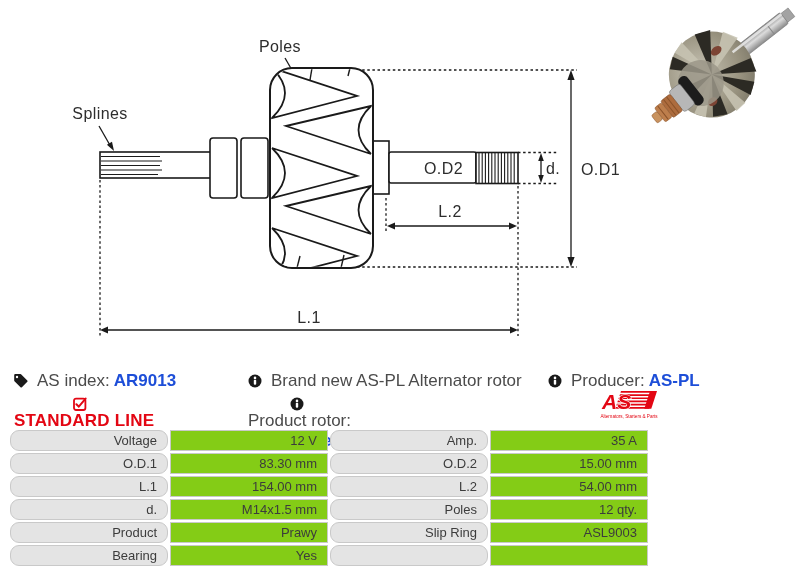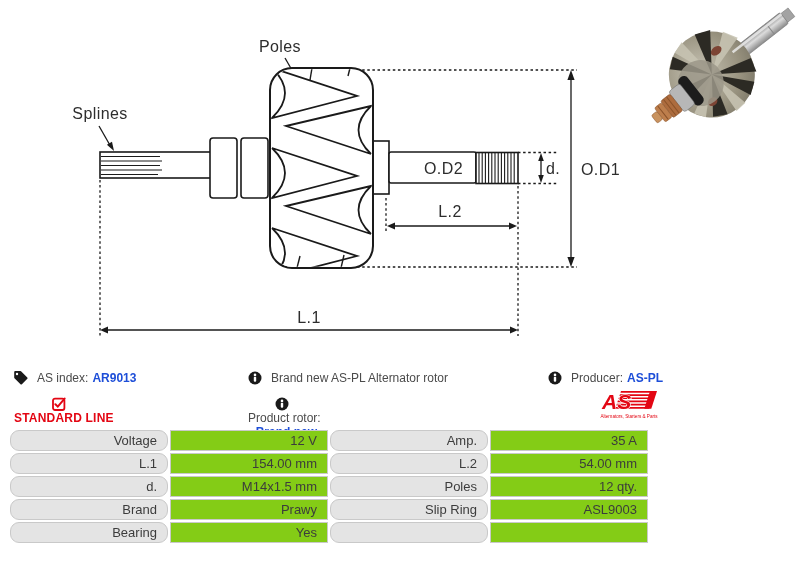--- a/index.html
+++ b/index.html
@@ -3,21 +3,21 @@
 <meta charset="utf-8">
 <style>
   html,body{margin:0;padding:0;background:#ffffff;}
   body{width:800px;height:578px;position:relative;overflow:hidden;
        font-family:"Liberation Sans",sans-serif;color:#3f3f3f;}
 
   .diagram-svg{position:absolute;left:0;top:0;}
   .photo-svg{position:absolute;left:633px;top:0;}
 
   
-  .info-item{position:absolute;display:flex;align-items:center;font-size:12px;color:#4b4b4b;white-space:nowrap;}
+  .info-item{position:absolute;display:flex;align-items:center;font-size:17px;color:#4b4b4b;white-space:nowrap;}
   .info-item .ic{display:inline-flex;margin-right:9px;flex:0 0 auto;}
   .info-item .lbl{margin-right:4px;}
   .b{font-weight:bold;color:#1d4ed8;}
   .red-strong{color:#e30613;font-weight:bold;letter-spacing:.2px;}
   .row1{top:371px;}
   .row2{top:397px;flex-direction:column;}
   .col1{left:14px;}
   .col2{left:248px;}
   .col3{left:548px;}
   .as-logo{position:absolute;left:596px;top:388px;}
@@ -257,33 +257,39 @@
 
 <table class="spec-table">
   <tbody>
       <tr>
         <td class="label">Voltage</td>
         <td class="value">12 V</td>
         <td class="label">Amp.</td>
         <td class="value">35 A</td>
       </tr>
       <tr>
+        <td class="label">O.D.1</td>
+        <td class="value">83.30 mm</td>
+        <td class="label">O.D.2</td>
+        <td class="value">15.00 mm</td>
+      </tr>
+      <tr>
         <td class="label">L.1</td>
         <td class="value">154.00 mm</td>
         <td class="label">L.2</td>
         <td class="value">54.00 mm</td>
       </tr>
       <tr>
         <td class="label">d.</td>
         <td class="value">M14x1.5 mm</td>
         <td class="label">Poles</td>
         <td class="value">12 qty.</td>
       </tr>
       <tr>
-        <td class="label">Brand</td>
+        <td class="label">Product</td>
         <td class="value">Prawy</td>
         <td class="label">Slip Ring</td>
         <td class="value">ASL9003</td>
       </tr>
       <tr>
         <td class="label">Bearing</td>
         <td class="value">Yes</td>
         <td class="label"></td>
         <td class="value"></td>
       </tr>

